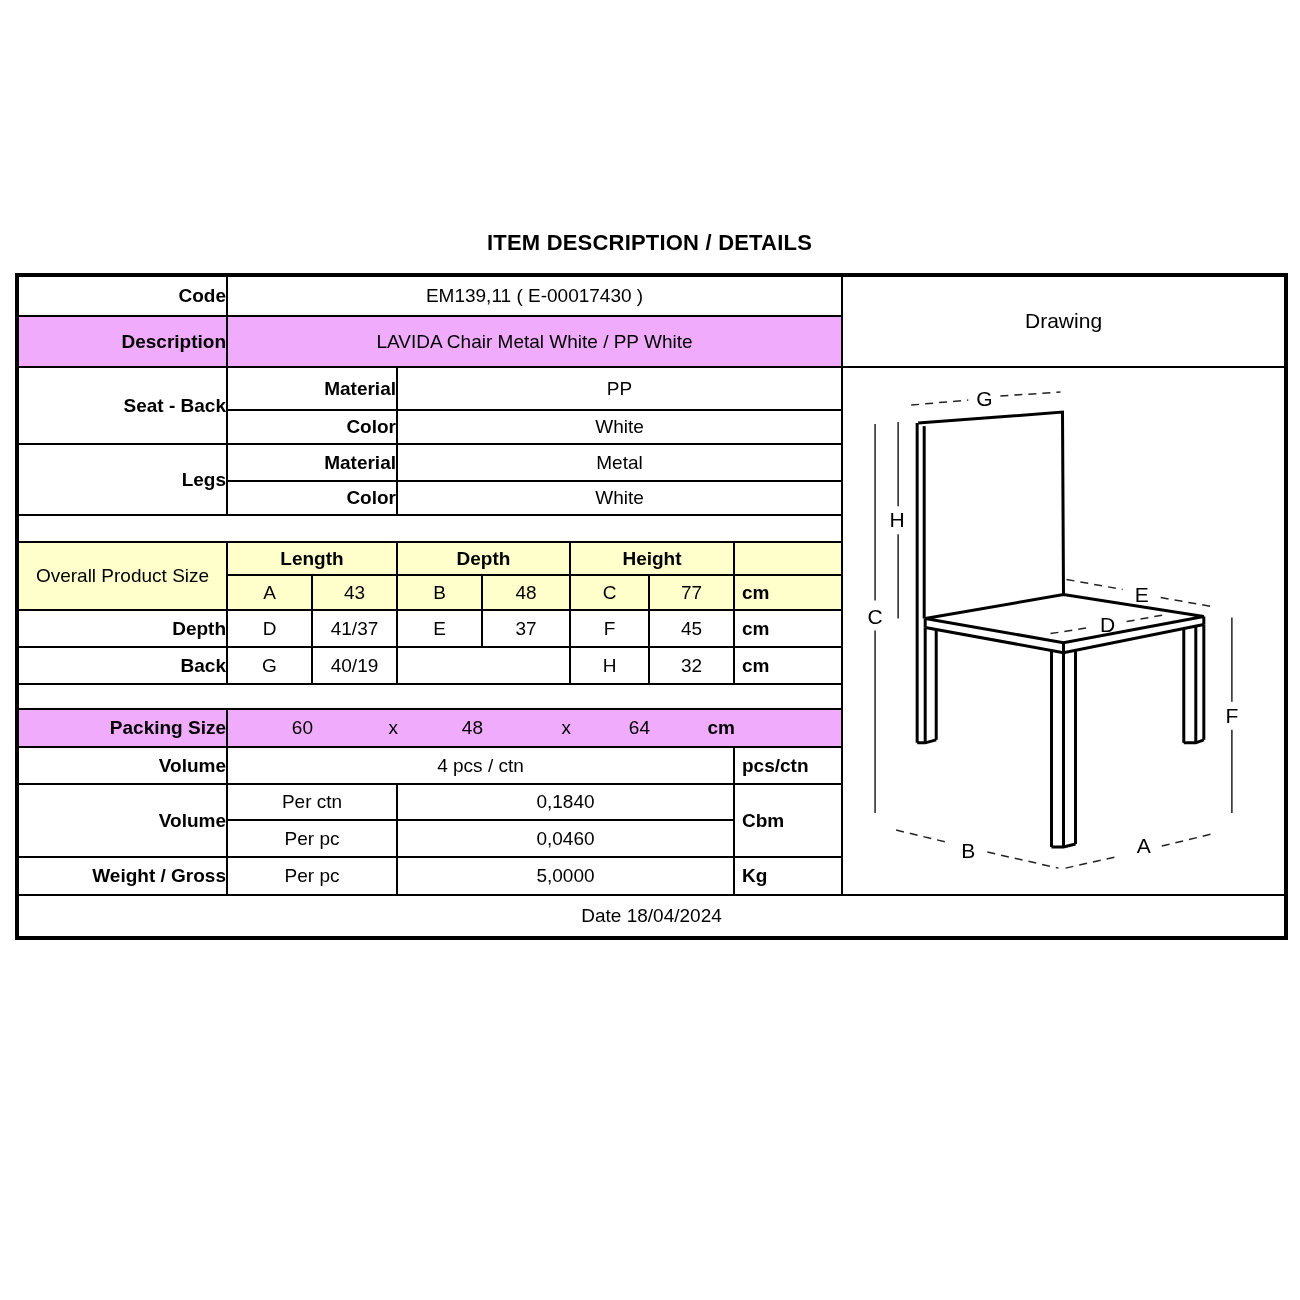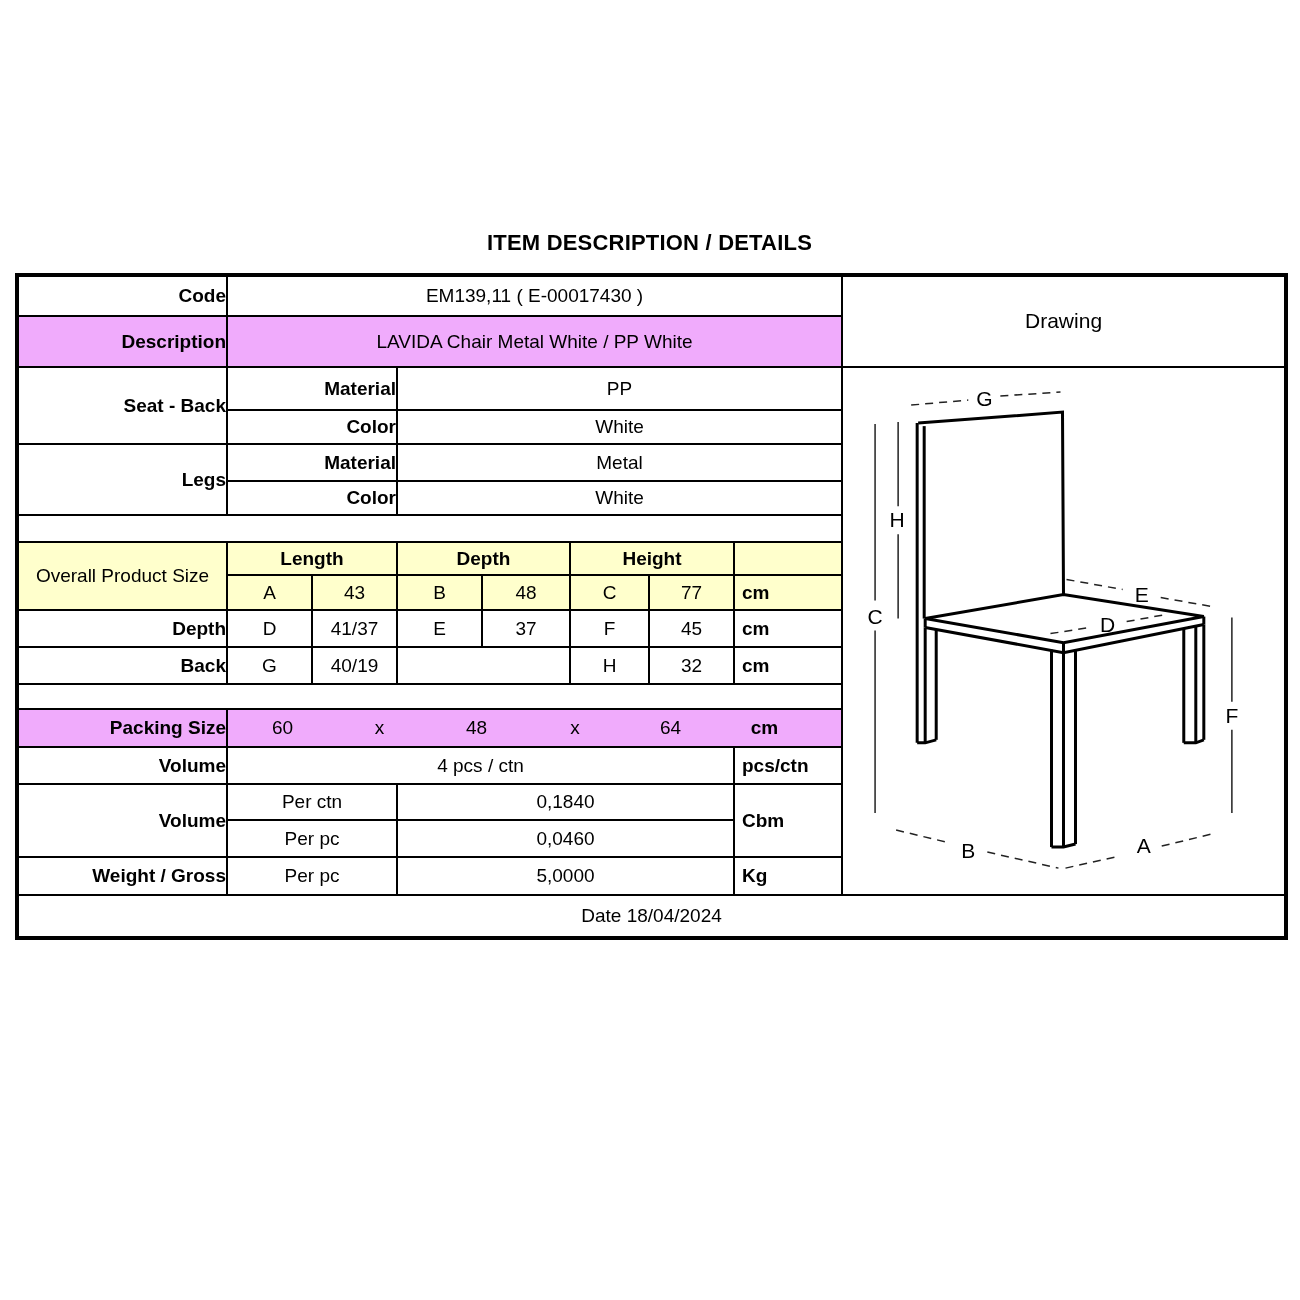--- a/index.html
+++ b/index.html
@@ -9,21 +9,21 @@
   table.spec{border-collapse:collapse;table-layout:fixed;width:1269px;border:4px solid #000;}
   td{border:2px solid #000;font-size:19px;padding:0;vertical-align:middle;overflow:hidden;line-height:1.15;}
   td.lbl{font-weight:bold;text-align:right;padding-left:7px;}
   td.ctr{text-align:center;}
   td.b{font-weight:normal;}
   td.unit{font-weight:bold;text-align:left;padding-left:7px;}
   td.yellow{background:#FFFFCC;}
   td.gray{background:#f0abfc;}
   td.spacer{border-left:2px solid #000;}
   .packrow{display:flex;align-items:center;width:100%;}
-  .packrow span{display:block;text-align:center;padding-left:12px;}
+  .packrow span{display:block;text-align:right;}
   .pk1{width:85px;}.pk2{width:85px;}.pk3{width:85px;}.pk4{width:88px;}.pk5{width:79px;}
   .pkunit{width:85px;font-weight:bold;}
   .sizehead{font-weight:bold;text-align:center;}
   .drawcell{position:relative;padding:0;}
   .drawcell svg{display:block;width:100%;height:100%;}
   .chair{stroke:#000;stroke-width:3;fill:none;stroke-linecap:butt;stroke-linejoin:miter;}
   .dim{stroke:#222;stroke-width:1.5;fill:none;}
   .dimdash{stroke:#222;stroke-width:1.5;fill:none;stroke-dasharray:8 6;}
   .dimtext{font-family:"Liberation Sans",sans-serif;font-size:21px;fill:#000;}
 </style>

